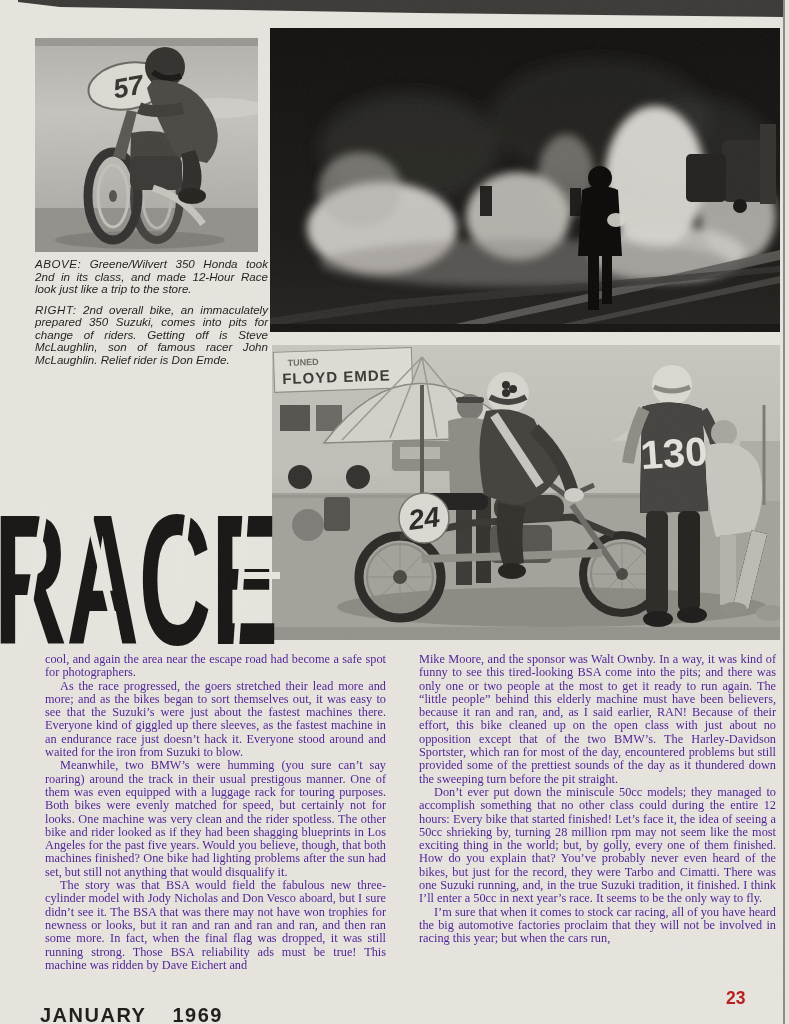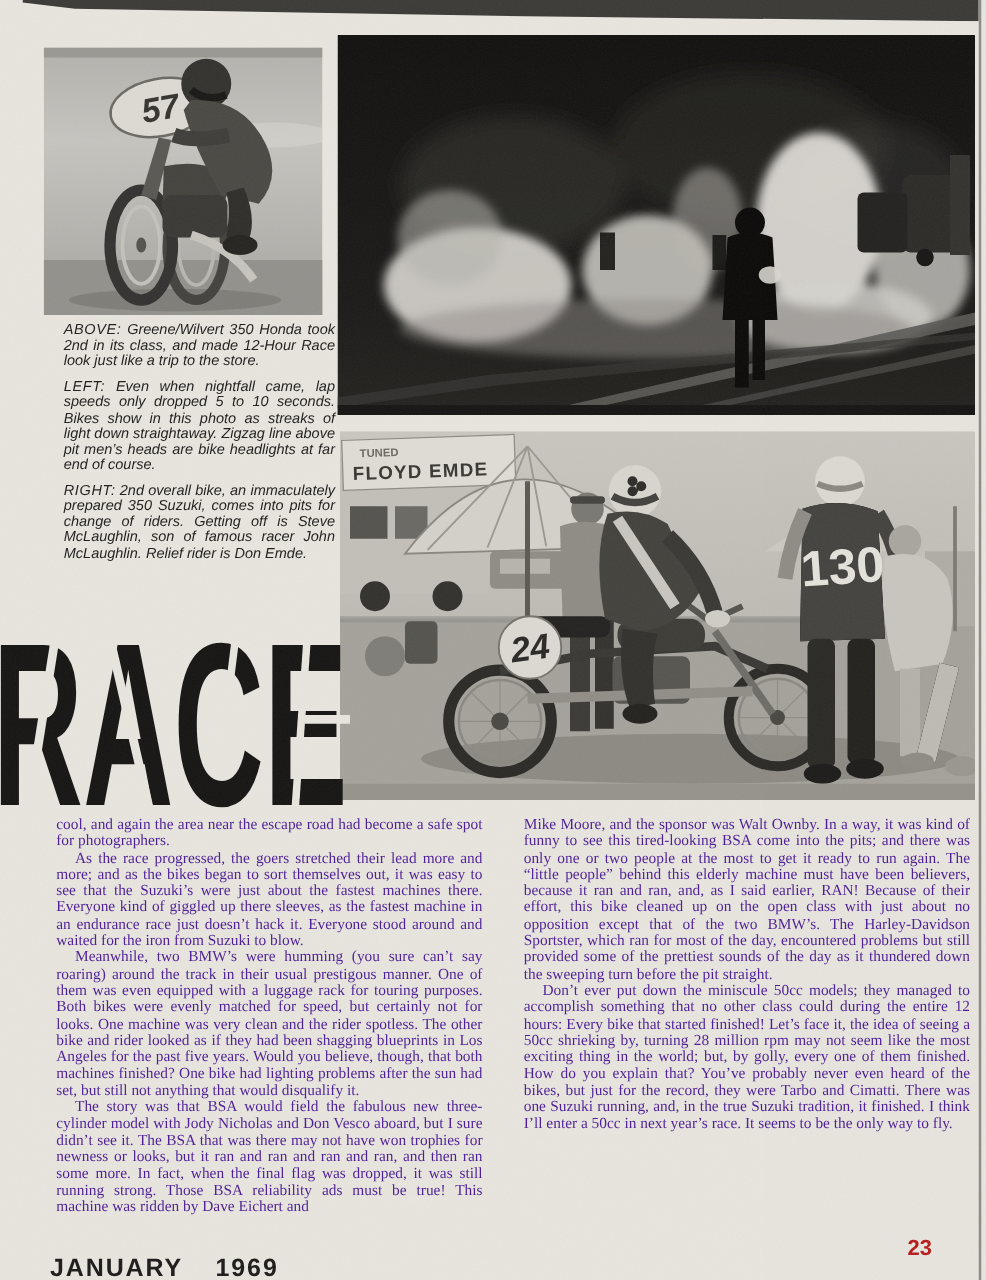--- a/index.html
+++ b/index.html
@@ -13,21 +13,21 @@
     background:#3c3a37;
     clip-path:polygon(18px 0,783px 0,783px 17px,420px 13px,60px 7px,18px 2px);}
   #right-scan-line{position:absolute;left:783px;top:0;width:2px;height:1024px;background:#8d8b86;}
   .photo{position:absolute;display:block;}
   .photo svg{display:block;}
 
   
   #captions{position:absolute;left:35px;top:258px;width:233px;
     font-style:italic;font-size:11.6px;line-height:12.5px;color:#1e1d1b;
     text-align:justify;}
-  #captions p{margin:0 0 8px 16px;}
+  #captions p{margin:0 0 8px 0;}
   .cap-label{letter-spacing:.5px;}
 
   
   #race-wrap{position:absolute;left:0px;top:508px;width:280px;height:142px;}
 
   
   .bodycol{position:absolute;top:653px;
     font-family:"Liberation Serif",serif;font-size:12.3px;line-height:13.3px;
     color:#4c1d95;text-align:justify;}
   #col-left{left:45px;width:341px;}
@@ -269,21 +269,20 @@
       </g>
 
       <rect x="52" y="152" width="26" height="34" rx="4" fill="#55534e"></rect>
       <circle cx="36" cy="180" r="16" fill="#7b7973" opacity=".9"></circle>
       <rect y="282" width="508" height="13" fill="#96938d"></rect>
     </svg>
   </div>
 
   <div id="captions">
     <p><span class="cap-label">ABOVE:</span> <span>Greene/Wilvert 350 Honda took 2nd in its class, and made 12-Hour Race look just like a trip to the store.</span></p>
-    <p><span class="cap-label">LEFT:</span> <span>Even when nightfall came, lap speeds only dropped 5 to 10 seconds. Bikes show in this photo as streaks of light down straightaway. Zigzag line above pit men’s heads are bike headlights at far end of course.</span></p>
     <p><span class="cap-label">RIGHT:</span> <span>2nd overall bike, an immaculately prepared 350 Suzuki, comes into pits for change of riders. Getting off is Steve McLaughlin, son of famous racer John McLaughlin. Relief rider is Don Emde.</span></p>
   </div>
 
   <div id="race-wrap">
     <svg width="280" height="142" viewBox="0 0 280 142">
       <text x="-6" y="136" font-family="Liberation Sans, sans-serif" font-weight="bold" font-size="186" fill="#161513" textLength="284" lengthAdjust="spacingAndGlyphs">RACE</text>
 
       <g fill="#e8e5df">
         <rect x="30" y="-8" width="7" height="158" transform="rotate(9 34 70)"></rect>
         <rect x="100" y="-8" width="7" height="158" transform="rotate(-13 103 70)"></rect>
@@ -296,20 +295,21 @@
 
   <div class="bodycol" id="col-left">
     <p class="noindent">cool, and again the area near the escape road had become a safe spot for photographers.</p>
     <p>As the race progressed, the goers stretched their lead more and more; and as the bikes began to sort themselves out, it was easy to see that the Suzuki’s were just about the fastest machines there. Everyone kind of giggled up there sleeves, as the fastest machine in an endurance race just doesn’t hack it. Everyone stood around and waited for the iron from Suzuki to blow.</p>
     <p>Meanwhile, two BMW’s were humming (you sure can’t say roaring) around the track in their usual prestigous manner. One of them was even equipped with a luggage rack for touring purposes. Both bikes were evenly matched for speed, but certainly not for looks. One machine was very clean and the rider spotless. The other bike and rider looked as if they had been shagging blueprints in Los Angeles for the past five years. Would you believe, though, that both machines finished? One bike had lighting problems after the sun had set, but still not anything that would disqualify it.</p>
     <p>The story was that BSA would field the fabulous new three-cylinder model with Jody Nicholas and Don Vesco aboard, but I sure didn’t see it. The BSA that was there may not have won trophies for newness or looks, but it ran and ran and ran and ran, and then ran some more. In fact, when the final flag was dropped, it was still running strong. Those BSA reliability ads must be true! This machine was ridden by Dave Eichert and</p>
   </div>
   <div class="bodycol" id="col-right">
     <p class="noindent">Mike Moore, and the sponsor was Walt Ownby. In a way, it was kind of funny to see this tired-looking BSA come into the pits; and there was only one or two people at the most to get it ready to run again. The “little people” behind this elderly machine must have been believers, because it ran and ran, and, as I said earlier, RAN! Because of their effort, this bike cleaned up on the open class with just about no opposition except that of the two BMW’s. The Harley-Davidson Sportster, which ran for most of the day, encountered problems but still provided some of the prettiest sounds of the day as it thundered down the sweeping turn before the pit straight.</p>
     <p>Don’t ever put down the miniscule 50cc models; they managed to accomplish something that no other class could during the entire 12 hours: Every bike that started finished! Let’s face it, the idea of seeing a 50cc shrieking by, turning 28 million rpm may not seem like the most exciting thing in the world; but, by golly, every one of them finished. How do you explain that? You’ve probably never even heard of the bikes, but just for the record, they were Tarbo and Cimatti. There was one Suzuki running, and, in the true Suzuki tradition, it finished. I think I’ll enter a 50cc in next year’s race. It seems to be the only way to fly.</p>
+    <p>I’m sure that when it comes to stock car racing, all of you have heard the big automotive factories proclaim that they will not be involved in racing this year; but when the cars run,</p>
   </div>
 
   <div id="footer-date"><span>JANUARY</span><span class="yr">1969</span></div>
   <div id="page-number">23</div>
 
   <svg id="grain">
     <filter id="noiseF">
       <feTurbulence type="fractalNoise" baseFrequency="0.9" numOctaves="2" stitchTiles="stitch"></feTurbulence>
       <feColorMatrix type="saturate" values="0"></feColorMatrix>
     </filter>

